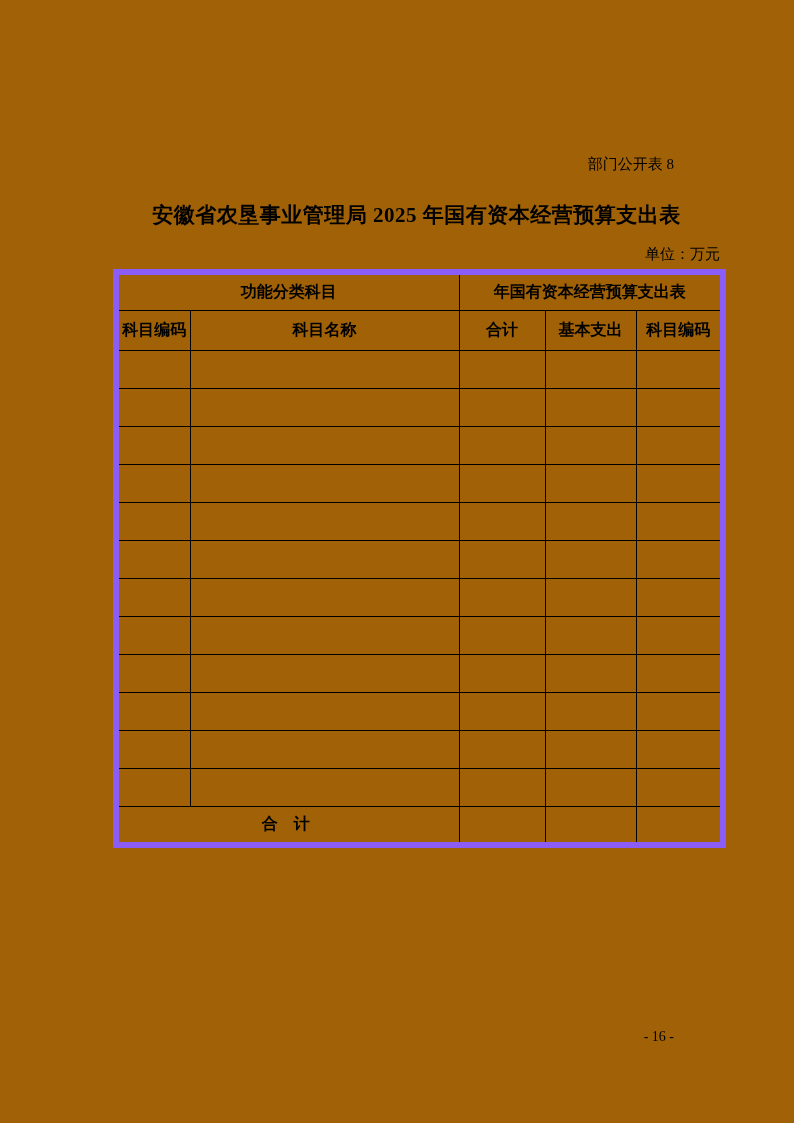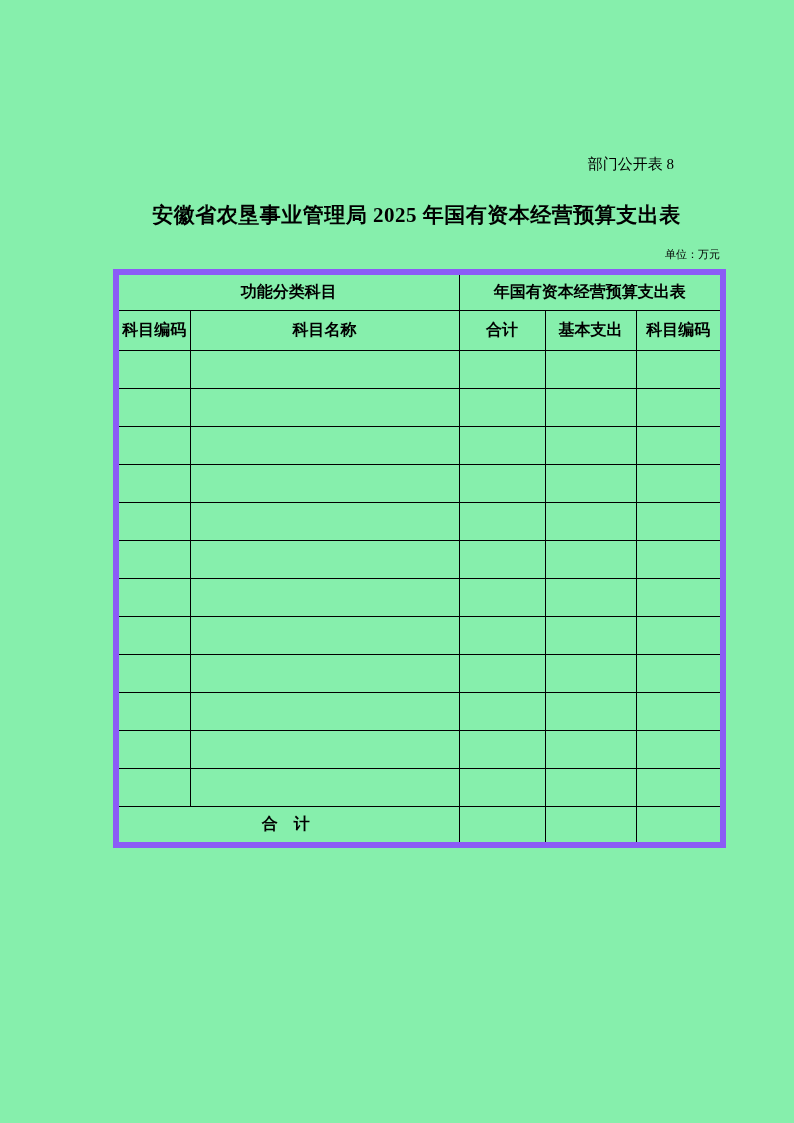--- a/index.html
+++ b/index.html
@@ -1,21 +1,21 @@
 <!DOCTYPE html>
 <html><head>
 <meta charset="utf-8">
 <style>
   * { box-sizing: border-box; }
   html, body { margin: 0; padding: 0; background: #ffffff; }
   .page {
     position: relative;
     width: 794px;
     height: 1123px;
-    background: #86efac;
+    background: #a16207;
     color: #000000;
     font-family: "Liberation Serif", "DejaVu Serif", serif;
     overflow: hidden;
   }
   .content {
     position: absolute;
     left: 113px;
     top: 0;
     width: 607px;
   }
@@ -31,21 +31,21 @@
     text-align: center;
     font-size: 21px;
     font-weight: bold;
     line-height: 30px;
     white-space: nowrap;
     letter-spacing: 0.5px;
   }
   .unit-label {
     margin-top: 4px;
     text-align: right;
-    font-size: 11px;
+    font-size: 15px;
     line-height: 16px;
   }
   table.budget {
     margin-top: 7px;
     border-collapse: collapse;
     table-layout: fixed;
     width: 607px;
     border: 6px solid #8b5cf6;
   }
   table.budget th, table.budget td {
@@ -210,15 +210,16 @@
         <tr class="total-row">
           <td colspan="2" class="total-label">合 计</td>
           <td></td>
           <td></td>
           <td></td>
         </tr>
       </tfoot>
     </table>
 
 
+    <div class="page-number">- 16 -</div>
 
   </div>
 </div>
 
 </body></html>

